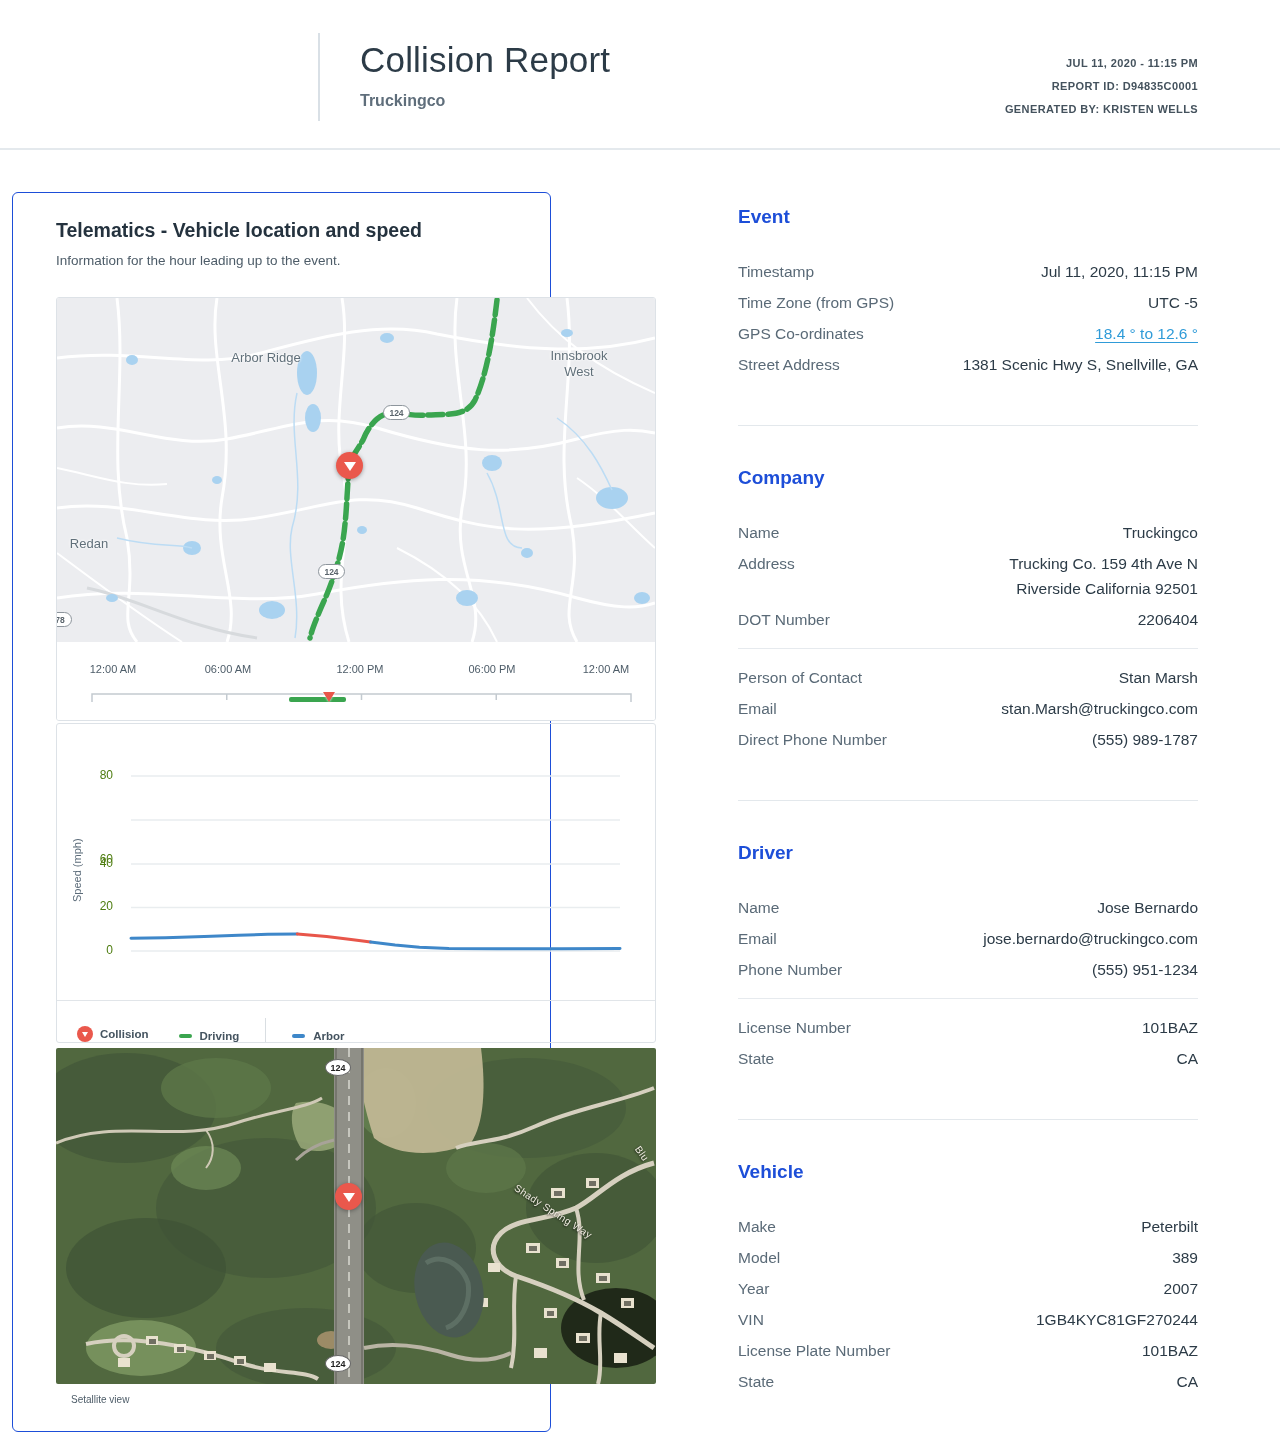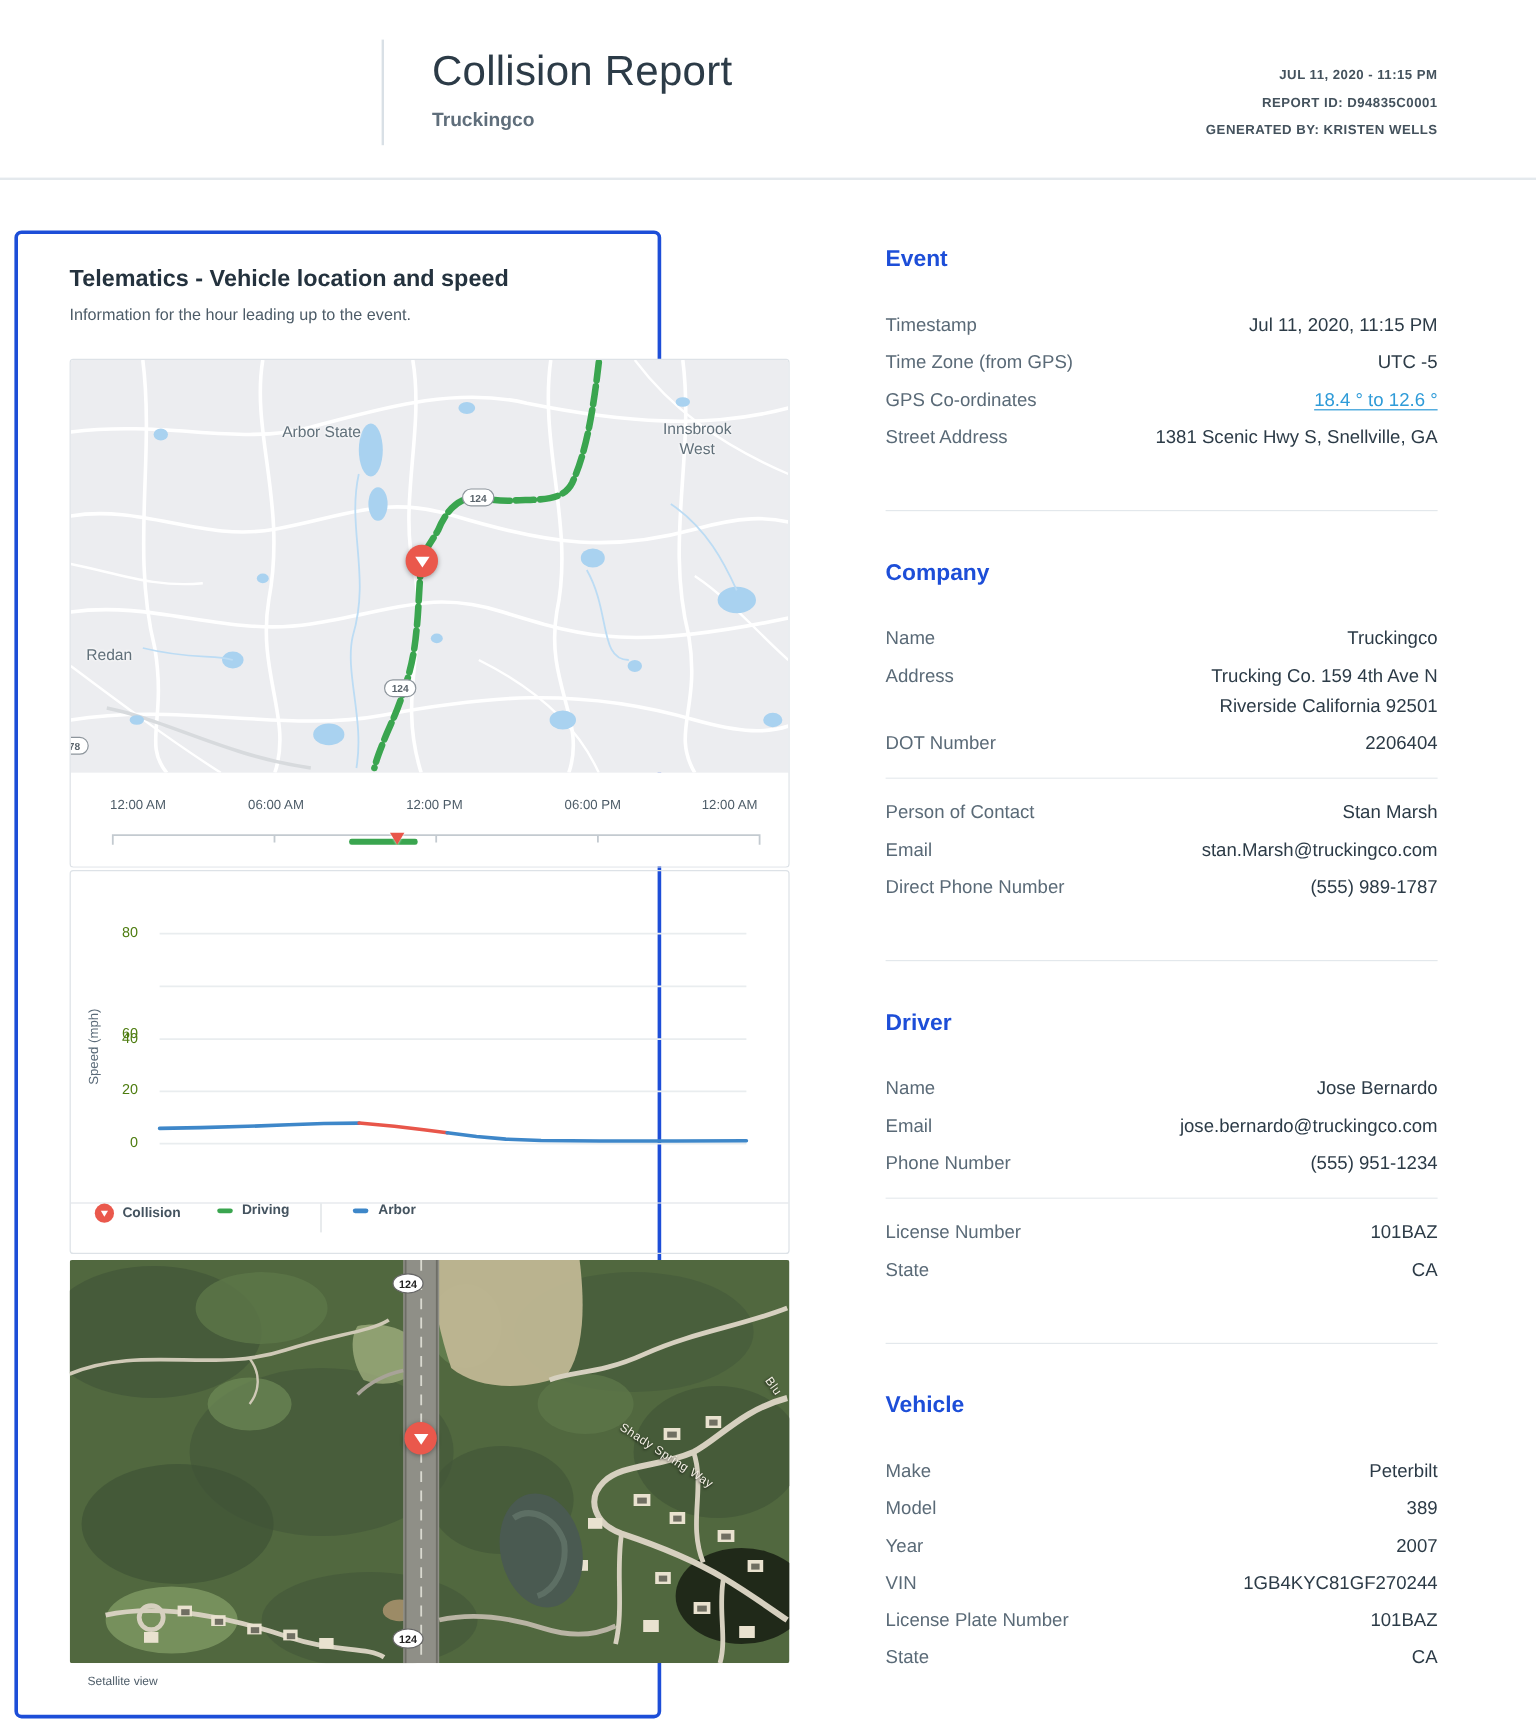--- a/index.html
+++ b/index.html
@@ -10,21 +10,21 @@
 
   
   .hdr-bar { left:318px; top:33px; width:2px; height:88px; background:#d9e0e6; }
   .hdr-title { left:360px; top:40px; font-size:35px; font-weight:500; color:#2c3b47; letter-spacing:.2px; }
   .hdr-sub { left:360px; top:92px; font-size:16px; font-weight:700; color:#5f6e7b; }
   .hdr-meta { right:82px; top:52px; text-align:right; font-size:11px; font-weight:700;
               color:#44525d; letter-spacing:.4px; line-height:23px; }
   .hdr-divider { left:0; top:148px; width:1280px; height:2px; background:#e4e9ed; }
 
   
-  .card { left:12px; top:192px; width:539px; height:1240px; border:3px solid #1d4ed8; border-radius:6px; background:#fff; }
+  .card { left:12px; top:192px; width:539px; height:1240px; border:1px solid #1d4ed8; border-radius:6px; background:#fff; }
   .card-title { left:43px; top:26px; font-size:19.5px; font-weight:700; color:#24323e; }
   .card-sub { left:43px; top:60px; font-size:13.5px; color:#4d5c68; }
 
   .mapbox { left:43px; top:104px; width:600px; height:424px; border:1px solid #dde2e7; border-radius:3px; overflow:hidden; }
   .map-canvas { position:relative; width:100%; height:344px; background:#ecedf0; overflow:hidden; }
   .map-label { position:absolute; font-size:13px; color:#61707a; text-align:center;
                text-shadow:0 0 3px #fff, 0 0 3px #fff; line-height:16px; }
   .shield { position:absolute; width:27px; height:15px; background:#fff; border:1.5px solid #8d959c;
             border-radius:8px; font-size:8.5px; font-weight:700; color:#5a646c;
             display:flex; align-items:center; justify-content:center; }
@@ -38,21 +38,21 @@
   .tl-drive { position:absolute; top:55px; height:4.5px; background:#3aa54f; border-radius:2px; }
   .tl-marker { position:absolute; top:50px; width:0; height:0; border-left:6.5px solid transparent;
                border-right:6.5px solid transparent; border-top:10px solid #e8564a;
                filter:drop-shadow(0 0 1px #fff); }
 
   .chartbox { left:43px; top:530px; width:600px; height:320px; border:1px solid #dde2e7; border-radius:3px; }
   .ytick { position:absolute; left:18px; width:38px; text-align:right; font-size:12px; color:#4d7c0f; }
   .ylabel { position:absolute; left:14px; top:178px; font-size:11px; color:#5b6b79; white-space:nowrap;
             transform:rotate(-90deg); transform-origin:top left; }
   .legendbar { position:absolute; left:0; bottom:0; width:100%; height:42px; border-top:1px solid #e1e5e9;
-               display:flex; align-items:flex-start; padding-left:20px; }
+               display:flex; align-items:flex-end; padding-left:20px; }
   .leg-item { display:flex; align-items:center; font-size:11.5px; font-weight:700; color:#44535f; }
   .leg-pin { width:16px; height:16px; border-radius:50%; background:#ea584c; display:flex;
              align-items:center; justify-content:center; margin-right:7px; }
   .leg-pin::after { content:""; border-left:3.5px solid transparent; border-right:3.5px solid transparent;
                     border-top:5px solid #fff; margin-top:1px; }
   .leg-dash { width:13px; height:3.5px; border-radius:2px; margin-right:8px; }
   .leg-div { width:1px; height:24px; background:#d9dee2; margin:0 26px; }
 
   .satbox { left:43px; top:855px; width:600px; height:336px; border-radius:2px; overflow:hidden; position:absolute; }
   .sat-street { position:absolute; font-size:10px; color:#f3efe4; text-shadow:0 1px 2px rgba(0,0,0,.8);
@@ -133,21 +133,21 @@
           <ellipse cx="55" cy="300" rx="6" ry="4"></ellipse>
         </g>
         <g stroke="#bcdcf4" fill="none" stroke-width="1.5">
           <path d="M240,95 C230,140 250,180 235,230 C228,260 245,300 238,340"></path>
           <path d="M430,175 C450,210 440,250 465,250"></path>
           <path d="M60,240 C100,250 120,245 135,250"></path>
           <path d="M500,120 C530,140 545,170 555,192"></path>
         </g>
         <path d="M440,2 C435,45 429,78 418,102 C410,118 392,116 370,117 C360,118 348,116 340,115 C323,113 312,127 306,142 C298,156 293,160 292,172 C290,190 290,208 288,226 C286,248 282,262 277,277 C271,296 266,304 261,317 C257,327 255,332 253,340" stroke="#3aa54f" stroke-width="5.5" fill="none" stroke-linecap="round" stroke-dasharray="15 5"></path>
       </svg>
-      <div class="map-label" style="left:149px; top:52px; width:120px;">Arbor State</div>
+      <div class="map-label" style="left:149px; top:52px; width:120px;">Arbor Ridge</div>
       <div class="map-label" style="left:482px; top:50px; width:80px;">Innsbrook West</div>
       <div class="map-label" style="left:2px; top:238px; width:60px; text-align:center;">Redan</div>
       <div class="shield" style="left:326px; top:107px;">124</div>
       <div class="shield" style="left:261px; top:266px;">124</div>
       <div class="shield" style="left:-9px; top:314px; width:24px;">78</div>
       <div class="pin" style="left:279px; top:154px;"></div>
     </div>
     <div class="timeline">
       <span class="tl-label" style="left:26px;">12:00 AM</span>
       <span class="tl-label" style="left:141px;">06:00 AM</span>

